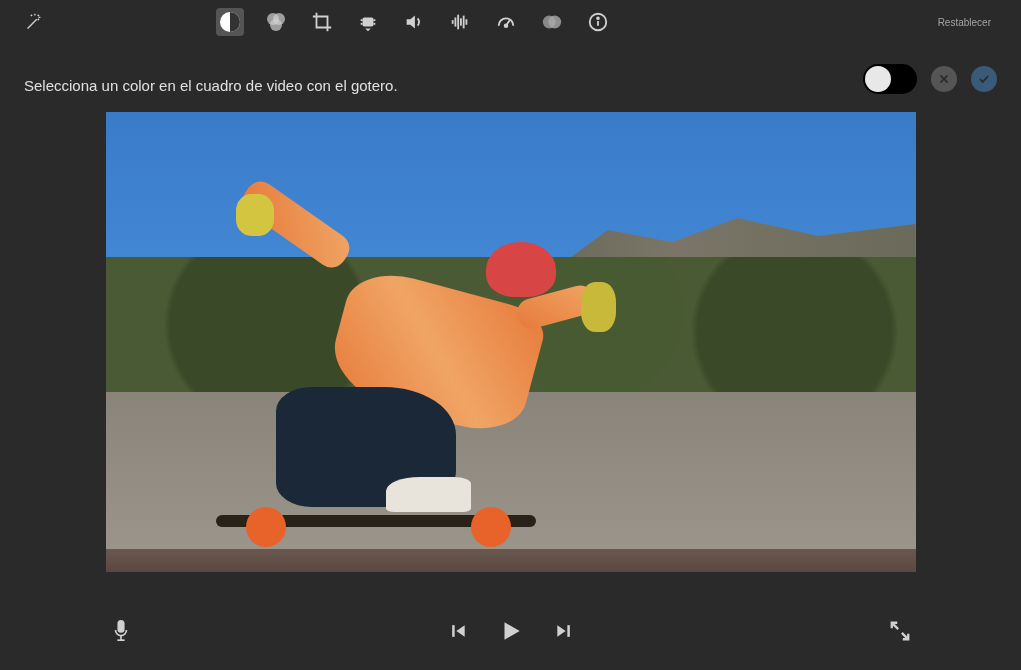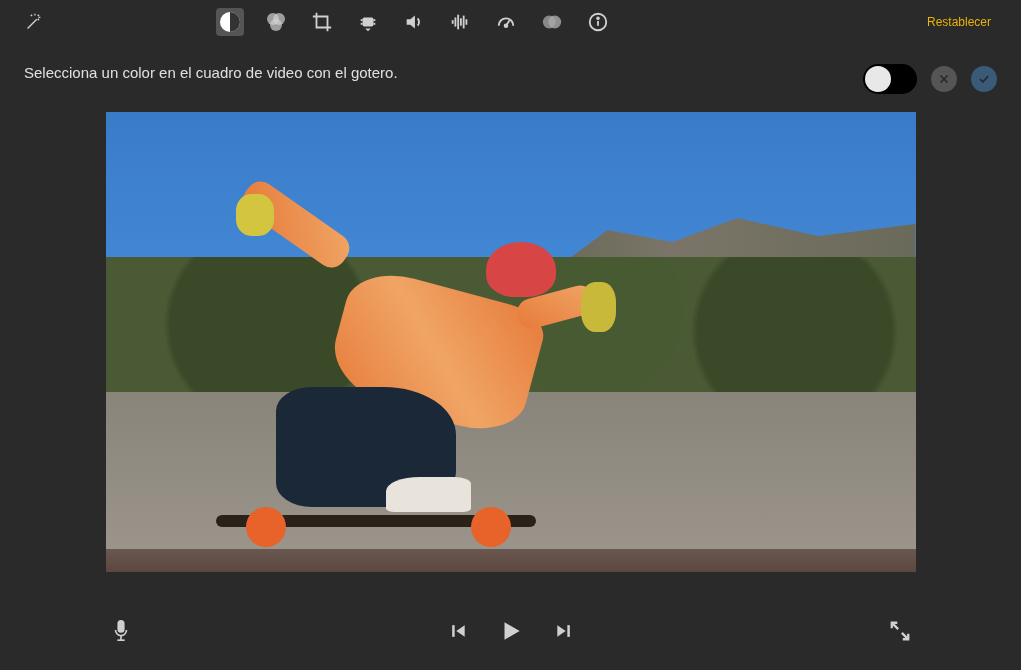--- a/index.html
+++ b/index.html
@@ -44,28 +44,28 @@
       align-items: center;
       justify-content: center;
       cursor: pointer;
       color: #d0d0d0;
     }
     .tool-icon.active {
       background: #555;
       border-radius: 4px;
     }
     .reset-btn {
-      color: #eab308;
-      font-size: 12px;
+      color: #a3a3a3;
+      font-size: 10px;
       padding: 4px 10px;
       cursor: pointer;
     }
     .instruction-bar {
       display: flex;
-      align-items: flex-start;
+      align-items: flex-end;
       padding: 20px 24px 10px 24px;
       gap: 16px;
     }
     .instruction-text {
       color: #e0e0e0;
       font-size: 15px;
       flex: 1;
     }
     .controls-right {
       display: flex;

